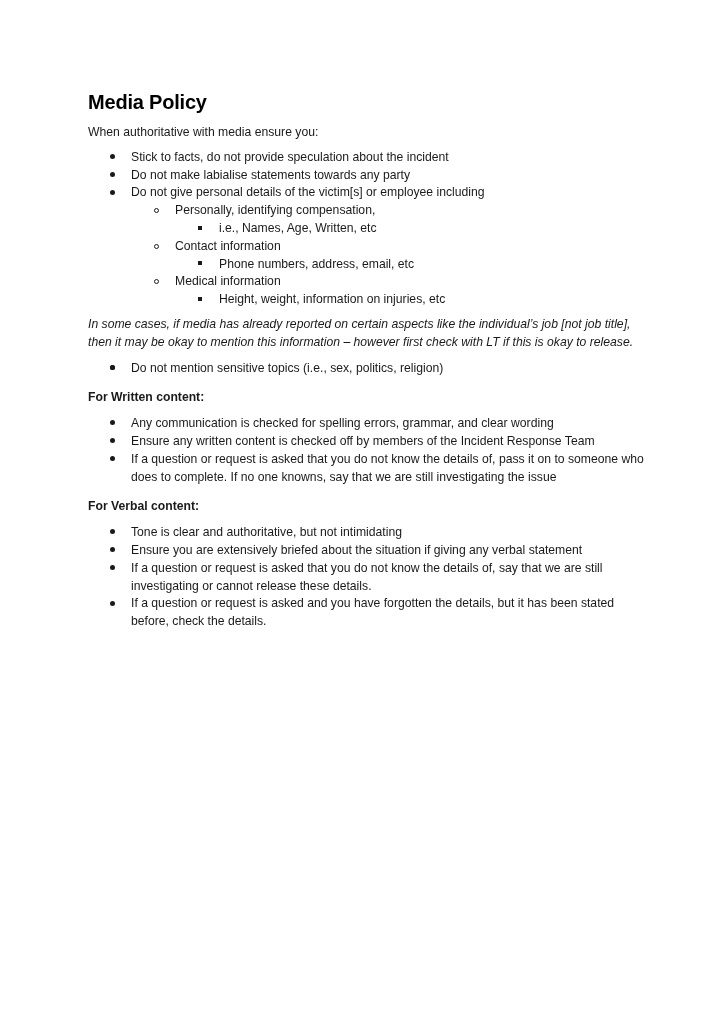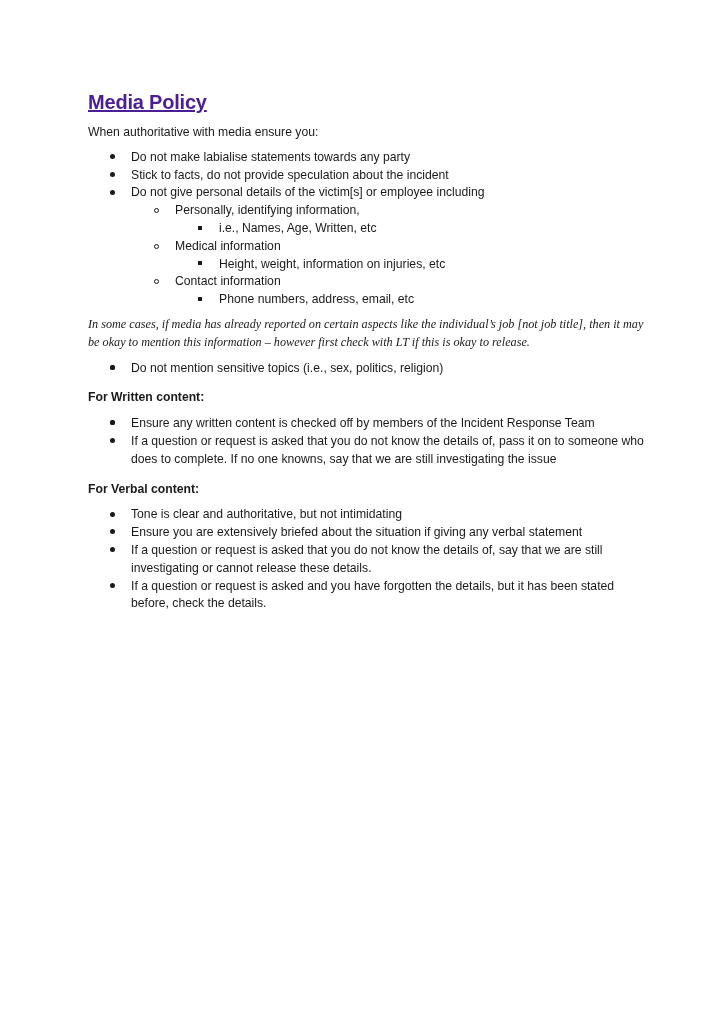--- a/index.html
+++ b/index.html
@@ -1,78 +1,78 @@
 <!DOCTYPE html>
 <html><head>
 <meta charset="utf-8">
 <style>
   html, body { margin: 0; padding: 0; background: #ffffff; }
   body { width: 724px; height: 1023px; position: relative; overflow: hidden;
          font-family: "Liberation Sans", "DejaVu Sans", sans-serif; color: #1a1a1a; }
   .page { position: absolute; left: 88px; top: 88px; width: 560px; font-size: 12.2px; line-height: 17.8px; }
-  h1 { margin: 0 0 8px 0; font-size: 20px; font-weight: bold; color: #4c1d95; line-height: 28px; letter-spacing: -0.2px; text-decoration: underline; }
+  h1 { margin: 0 0 8px 0; font-size: 20px; font-weight: bold; color: #000000; line-height: 28px; letter-spacing: -0.2px; }
   p { margin: 0; }
   .intro { margin-bottom: 7px; }
   ul { list-style: none; margin: 0; padding: 0; }
   li { position: relative; }
   .l1 > li { padding-left: 43px; }
   .l2 > li { padding-left: 44px; }
   .l3 > li { padding-left: 44px; }
   .l2 { margin-left: 0; }
   .bullet { position: absolute; top: 0; width: 20px; text-align: center; }
   .l1 > li > .bullet { left: 14px; }
   .l2 > li > .bullet { left: 15px; font-size: 10px; }
   .l3 > li > .bullet { left: 15px; font-size: 8px; }
   .dot { display:inline-block; width:5px; height:5px; border-radius:50%; background:#1a1a1a; vertical-align: middle; margin-top:-2px; }
   .circ { display:inline-block; width:5px; height:5px; border-radius:50%; border:1px solid #1a1a1a; box-sizing:border-box; vertical-align: middle; margin-top:-2px; }
   .sq { display:inline-block; width:4px; height:4px; background:#1a1a1a; vertical-align: middle; margin-top:-2px; }
-  .italic { font-style: italic; margin-top: 7px; margin-bottom: 8px; font-family: Liberation Serif, serif; }
+  .italic { font-style: italic; margin-top: 7px; margin-bottom: 8px; }
   .heading { font-weight: bold; margin-top: 12px; margin-bottom: 8px; }
 </style>
 </head>
 <body>
 
 <div class="page">
   <h1>Media Policy</h1>
   <p class="intro">When authoritative with media ensure you:</p>
 
   <ul class="l1">
+    <li><span class="bullet"><span class="dot"></span></span><span>Stick to facts, do not provide speculation about the incident</span></li>
     <li><span class="bullet"><span class="dot"></span></span><span>Do not make labialise statements towards any party</span></li>
-    <li><span class="bullet"><span class="dot"></span></span><span>Stick to facts, do not provide speculation about the incident</span></li>
     <li><span class="bullet"><span class="dot"></span></span><span>Do not give personal details of the victim[s] or employee including</span>
       <ul class="l2">
-        <li><span class="bullet"><span class="circ"></span></span><span>Personally, identifying information,</span>
+        <li><span class="bullet"><span class="circ"></span></span><span>Personally, identifying compensation,</span>
           <ul class="l3">
               <li><span class="bullet"><span class="sq"></span></span><span>i.e., Names, Age, Written, etc</span></li>
+            </ul>
+        </li>
+        <li><span class="bullet"><span class="circ"></span></span><span>Contact information</span>
+          <ul class="l3">
+              <li><span class="bullet"><span class="sq"></span></span><span>Phone numbers, address, email, etc</span></li>
             </ul>
         </li>
         <li><span class="bullet"><span class="circ"></span></span><span>Medical information</span>
           <ul class="l3">
               <li><span class="bullet"><span class="sq"></span></span><span>Height, weight, information on injuries, etc</span></li>
-            </ul>
-        </li>
-        <li><span class="bullet"><span class="circ"></span></span><span>Contact information</span>
-          <ul class="l3">
-              <li><span class="bullet"><span class="sq"></span></span><span>Phone numbers, address, email, etc</span></li>
             </ul>
         </li>
       </ul>
     </li>
   </ul>
 
   <p class="italic">In some cases, if media has already reported on certain aspects like the individual’s job [not job title], then it may be okay to mention this information – however first check with LT if this is okay to release.</p>
 
   <ul class="l1">
     <li><span class="bullet"><span class="dot"></span></span></li>
     <li><span class="bullet"><span class="dot"></span></span><span>Do not mention sensitive topics (i.e., sex, politics, religion)</span></li>
   </ul>
 
   <p class="heading">For Written content:</p>
   <ul class="l1">
-    <li><span class="bullet"><span class="dot"></span></span></li>
+    <li><span class="bullet"><span class="dot"></span></span><span>Any communication is checked for spelling errors, grammar, and clear wording</span></li>
     <li><span class="bullet"><span class="dot"></span></span><span>Ensure any written content is checked off by members of the Incident Response Team</span></li>
     <li><span class="bullet"><span class="dot"></span></span><span>If a question or request is asked that you do not know the details of, pass it on to someone who does to complete. If no one knowns, say that we are still investigating the issue</span></li>
   </ul>
 
   <p class="heading">For Verbal content:</p>
   <ul class="l1">
     <li><span class="bullet"><span class="dot"></span></span><span>Tone is clear and authoritative, but not intimidating</span></li>
     <li><span class="bullet"><span class="dot"></span></span><span>Ensure you are extensively briefed about the situation if giving any verbal statement</span></li>
     <li><span class="bullet"><span class="dot"></span></span><span>If a question or request is asked that you do not know the details of, say that we are still investigating or cannot release these details.</span></li>
     <li><span class="bullet"><span class="dot"></span></span><span>If a question or request is asked and you have forgotten the details, but it has been stated before, check the details.</span>

